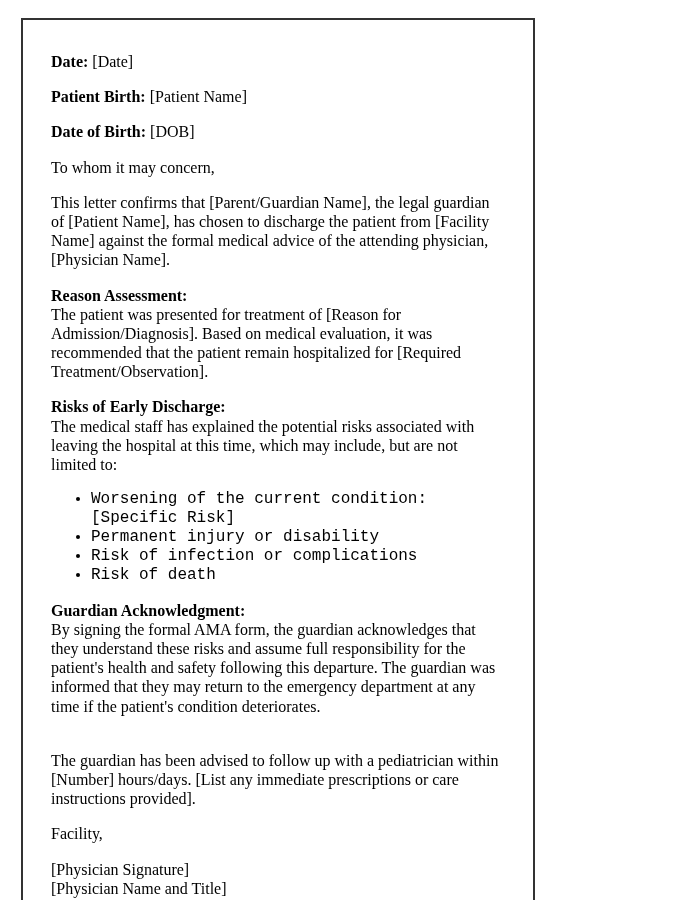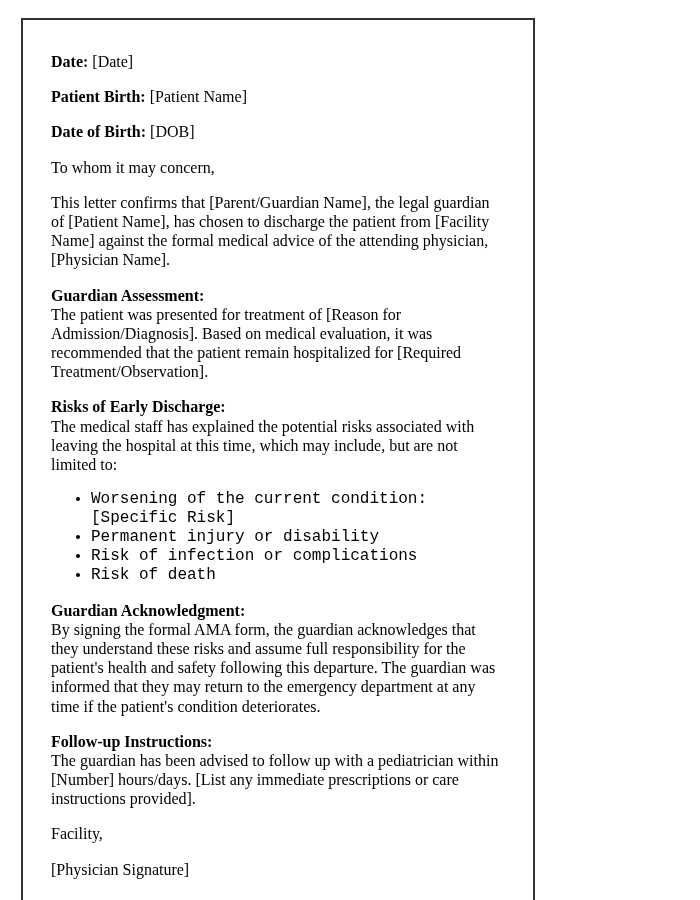--- a/index.html
+++ b/index.html
@@ -57,33 +57,33 @@
 
     <p><strong>Patient Birth:</strong> <span>[Patient Name]</span></p>
 
     <p><strong>Date of Birth:</strong> <span>[DOB]</span></p>
 
 
     <p>To whom it may concern,</p>
 
     <p>This letter confirms that [Parent/Guardian Name], the legal guardian of [Patient Name], has chosen to discharge the patient from [Facility Name] against the formal medical advice of the attending physician, [Physician Name].</p>
 
-    <p><strong>Guardian Assessment:</strong><br><span>The patient was presented for treatment of [Reason for Admission/Diagnosis]. Based on medical evaluation, it was recommended that the patient remain hospitalized for [Required Treatment/Observation].</span></p>
+    <p><strong>Reason Assessment:</strong><br><span>The patient was presented for treatment of [Reason for Admission/Diagnosis]. Based on medical evaluation, it was recommended that the patient remain hospitalized for [Required Treatment/Observation].</span></p>
 
     <p><strong>Risks of Early Discharge:</strong><br><span>The medical staff has explained the potential risks associated with leaving the hospital at this time, which may include, but are not limited to:</span></p>
 
     <ul>
       <li>Worsening of the current condition: [Specific Risk]</li>
       <li>Permanent injury or disability</li>
       <li>Risk of infection or complications</li>
       <li>Risk of death</li>
     </ul>
 
     <p><strong>Guardian Acknowledgment:</strong><br><span>By signing the formal AMA form, the guardian acknowledges that they understand these risks and assume full responsibility for the patient's health and safety following this departure. The guardian was informed that they may return to the emergency department at any time if the patient's condition deteriorates.</span></p>
 
-    <p><strong>Follow-up Instructions:</strong><br><span>The guardian has been advised to follow up with a pediatrician within [Number] hours/days. [List any immediate prescriptions or care instructions provided].</span></p>
+    <p><br><span>The guardian has been advised to follow up with a pediatrician within [Number] hours/days. [List any immediate prescriptions or care instructions provided].</span></p>
 
     <p>Facility,</p>
 
-    <p><span>[Physician Signature]</span><br><br><span>[Facility Name]</span></p>
+    <p><span>[Physician Signature]</span><br><span>[Physician Name and Title]</span><br><span>[Facility Name]</span></p>
 
   </div>
 </div>
 
 </body></html>

